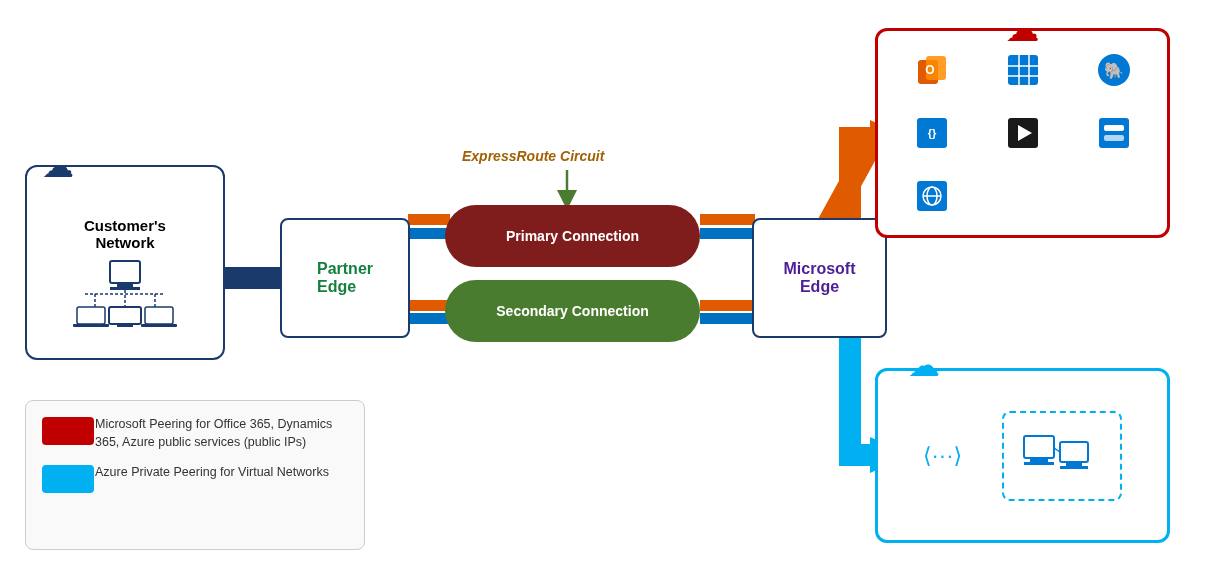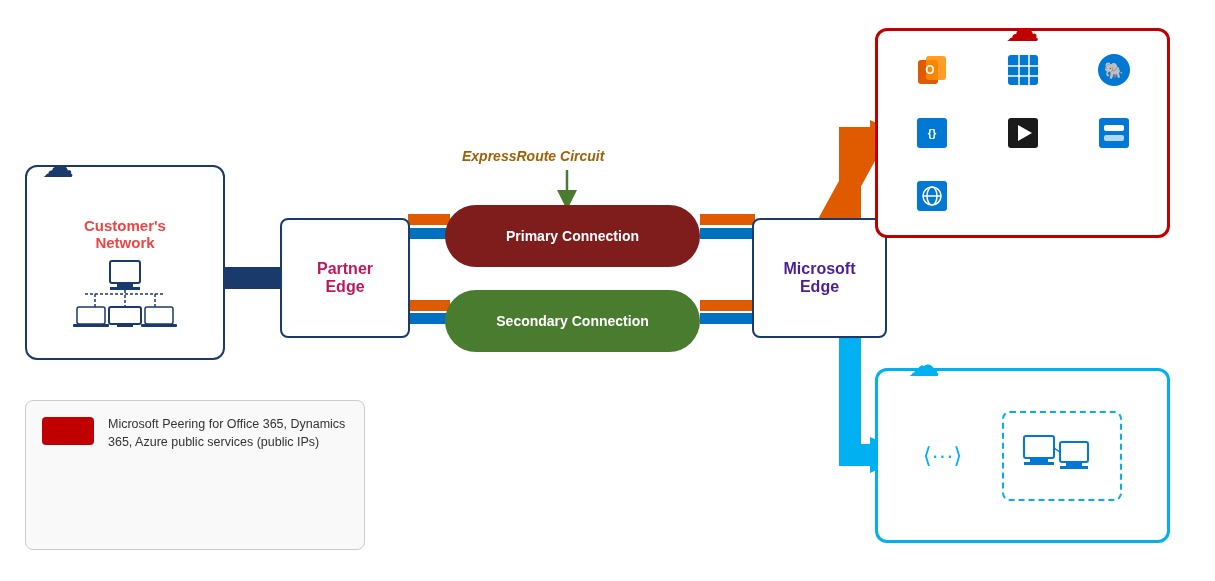--- a/index.html
+++ b/index.html
@@ -58,22 +58,22 @@
       border: 2.5px solid #1a3a6b;
       border-radius: 8px;
       display: flex;
       align-items: center;
       justify-content: center;
       background: #fff;
     }
     .partner-edge .label {
       font-size: 16px;
       font-weight: bold;
-      color: #be185d;
-      text-align: center;
+      color: #15803d;
+      text-align: left;
     }
 
     
     .primary-connection {
       position: absolute;
       left: 445px;
       top: 205px;
       width: 255px;
       height: 62px;
       background: #7f1d1d;
@@ -85,21 +85,21 @@
     .primary-connection .label {
       color: #fff;
       font-size: 14px;
       font-weight: 600;
     }
 
     
     .secondary-connection {
       position: absolute;
       left: 445px;
-      top: 290px;
+      top: 280px;
       width: 255px;
       height: 62px;
       background: #4a7c2f;
       border-radius: 32px;
       display: flex;
       align-items: center;
       justify-content: center;
     }
     .secondary-connection .label {
       color: #fff;
@@ -193,21 +193,21 @@
       width: 340px;
       height: 150px;
       border: 1.5px solid #ccc;
       border-radius: 8px;
       padding: 14px 16px;
       background: #f9f9f9;
     }
     .legend-item {
       display: flex;
       align-items: flex-start;
-      gap: 14px;
+      gap: 1px;
       margin-bottom: 12px;
     }
     .legend-color-box {
       width: 52px;
       height: 28px;
       border-radius: 4px;
       flex-shrink: 0;
       margin-top: 2px;
     }
     .legend-text {
@@ -267,21 +267,21 @@
     <defs>
       <marker id="arrowGreen" markerWidth="8" markerHeight="8" refX="4" refY="4" orient="auto">
         <path d="M0,0 L0,8 L8,4 z" fill="#4a7c2f"></path>
       </marker>
     </defs>
   </svg>
 
   <div class="customer-network">
 
     <div class="cloud-icon">☁</div>
-    <div class="label" style="white-space:pre-line; font-size:15px; font-weight:bold; color:#ef4444; text-align:center; margin-top:20px;">Customer's
+    <div class="label" style="white-space:pre-line; font-size:15px; font-weight:bold; color:#000000; text-align:center; margin-top:20px;">Customer's
 Network</div>
 
     <svg width="120" height="70" viewBox="0 0 120 70">
 
       <rect x="45" y="2" width="30" height="22" rx="2" fill="none" stroke="#1a3a6b" stroke-width="2"></rect>
       <rect x="52" y="24" width="16" height="4" fill="#1a3a6b"></rect>
       <rect x="45" y="28" width="30" height="3" fill="#1a3a6b"></rect>
 
       <line x1="30" y1="35" x2="30" y2="48" stroke="#1a3a6b" stroke-width="1.5" stroke-dasharray="3,2"></line>
       <line x1="60" y1="31" x2="60" y2="48" stroke="#1a3a6b" stroke-width="1.5" stroke-dasharray="3,2"></line>
@@ -399,15 +399,19 @@
         <line x1="32" y1="20" x2="38" y2="24" stroke="#0078d4" stroke-width="1.5"></line>
       </svg>
     </div>
   </div>
 
   <div class="legend">
     <div class="legend-item">
       <div class="legend-color-box" style="background:#c00000;"></div>
       <div class="legend-text">Microsoft Peering for Office 365, Dynamics 365, Azure public services (public IPs)</div>
     </div>
+    <div class="legend-item">
+      <div class="legend-color-box" style="background:#00b0f0;"></div>
+      <div class="legend-text">Azure Private Peering for Virtual Networks</div>
+    </div>
   </div>
 
 </div>
 
 </body></html>

